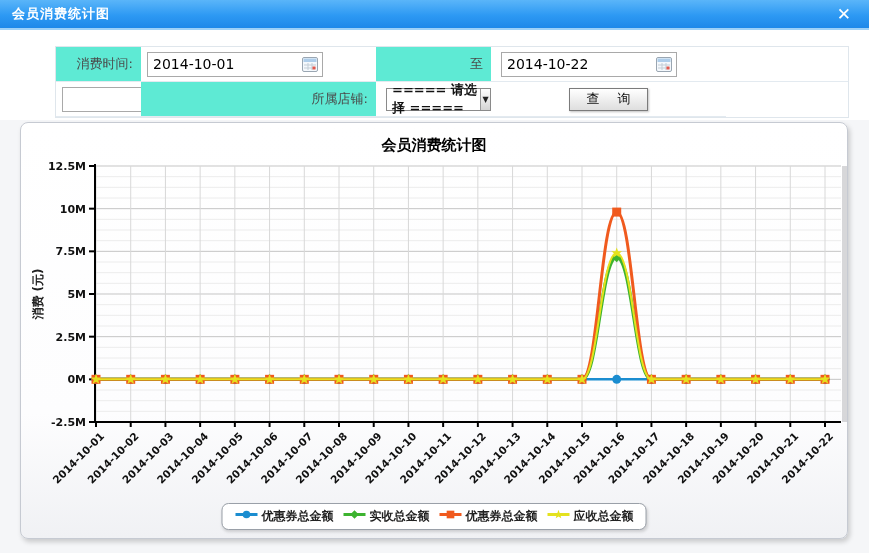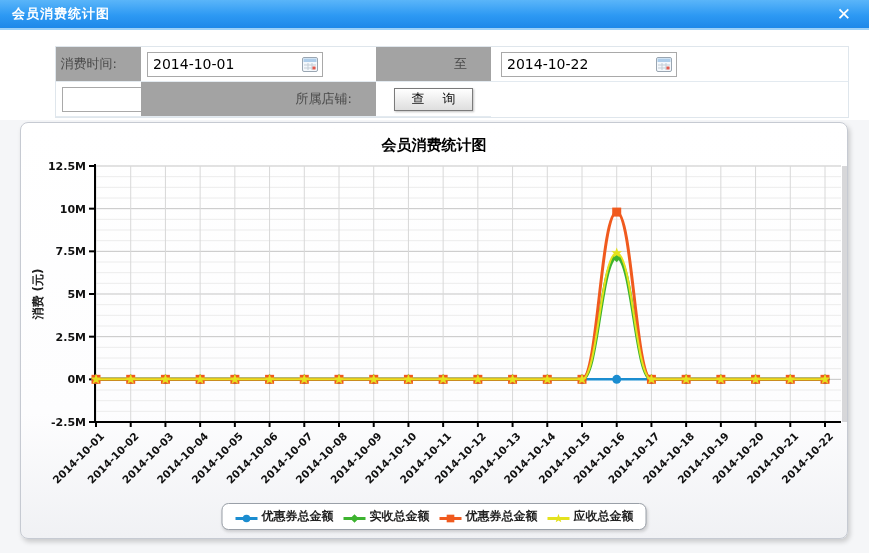--- a/index.html
+++ b/index.html
@@ -15,21 +15,21 @@
   .titlebar .title{ color:#fff; font-size:13px; font-weight:bold; letter-spacing:1px; }
   .titlebar .close{ margin-left:auto; color:#fff; font-size:17px; font-weight:bold; cursor:pointer; line-height:1; padding:0 6px;}
 
   
   .form-section{ background:#fff; padding:16px 20px 10px 55px; height:90px; }
   .filter-table{
     display:grid; grid-template-columns:85px 235px 115px 235px 1fr;
     width:794px; border:1px solid #dfe6ec;
   }
   .cell{ height:35px; display:flex; align-items:center; border-bottom:1px solid #e3eaf0; }
-  .cell.label{ background:#a3a3a3; justify-content:flex-end; padding-right:24px;
+  .cell.label{ background:#5eead4; justify-content:flex-end; padding-right:8px;
                font-size:13px; color:#4a4a4a; }
   .cell.field{ background:#fff; padding-left:6px; }
   .cell.action{ background:#fff; justify-content:center; }
   .date-wrap{ position:relative; }
   .text-input{
     width:176px; height:25px; border:1px solid #a9a9a9; font-size:14px; color:#000;
     padding:0 22px 0 5px; font-family:"DejaVu Sans","Liberation Sans",sans-serif; background:#fff;
   }
   .text-input.plain{ padding-right:5px; }
   .cal-icon{ position:absolute; right:5px; top:5px; width:16px; height:15px; cursor:pointer; }
@@ -59,21 +59,21 @@
   }
   .chart-title{ position:absolute; top:13px; width:100%; text-align:center;
     font-size:15px; font-weight:bold; color:#000; }
   .chart-svg{ position:absolute; left:0; top:0; }
   .legend{
     position:absolute; left:50%; transform:translateX(-50%); bottom:8px;
     display:flex; align-items:center; gap:9px; white-space:nowrap;
     border:1px solid #9aa0a8; border-radius:7px; background:#fff;
     padding:4px 12px; box-shadow:1px 2px 3px rgba(0,0,0,.15);
   }
-  .legend-item{ display:flex; align-items:flex-end; gap:3px; font-size:12px; font-weight:bold; color:#222; cursor:pointer; }
+  .legend-item{ display:flex; align-items:flex-start; gap:3px; font-size:12px; font-weight:bold; color:#222; cursor:pointer; }
 </style>
 </head>
 <body>
 
 <div class="titlebar">
   <span class="title">会员消费统计图</span>
   <span class="close">✕</span>
 </div>
 
 <div class="form-section">
@@ -108,20 +108,26 @@
           <rect x="10.5" y="9.5" width="3" height="3" fill="#e2574c"></rect>
         </svg>
       </span>
     </div>
     <div class="cell"></div>
 
     <div class="cell field row2">
       <input class="text-input plain" value="" style="">
     </div>
     <div class="cell label row2">所属店铺:</div>
+    <div class="cell field row2" style="padding-left:10px;">
+      <div class="select-box">
+        <span>===== 请选择 =====</span>
+        <span class="select-arrow">▼</span>
+      </div>
+    </div>
     <div class="cell action row2">
       <button class="query-button">查 询</button>
     </div>
   </div>
 </div>
 
 <div class="chart-container">
   <div class="chart-title">会员消费统计图</div>
   <svg id="chart" class="chart-svg" width="826" height="415" viewBox="0 0 826 415">
       <g>

